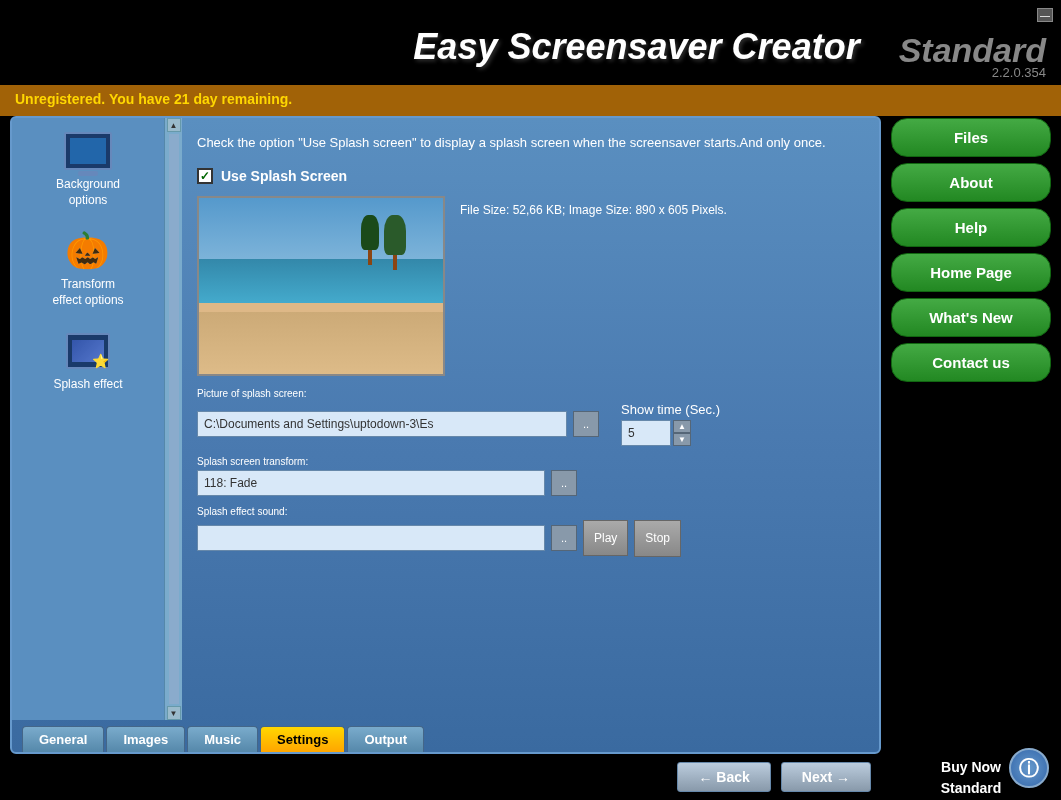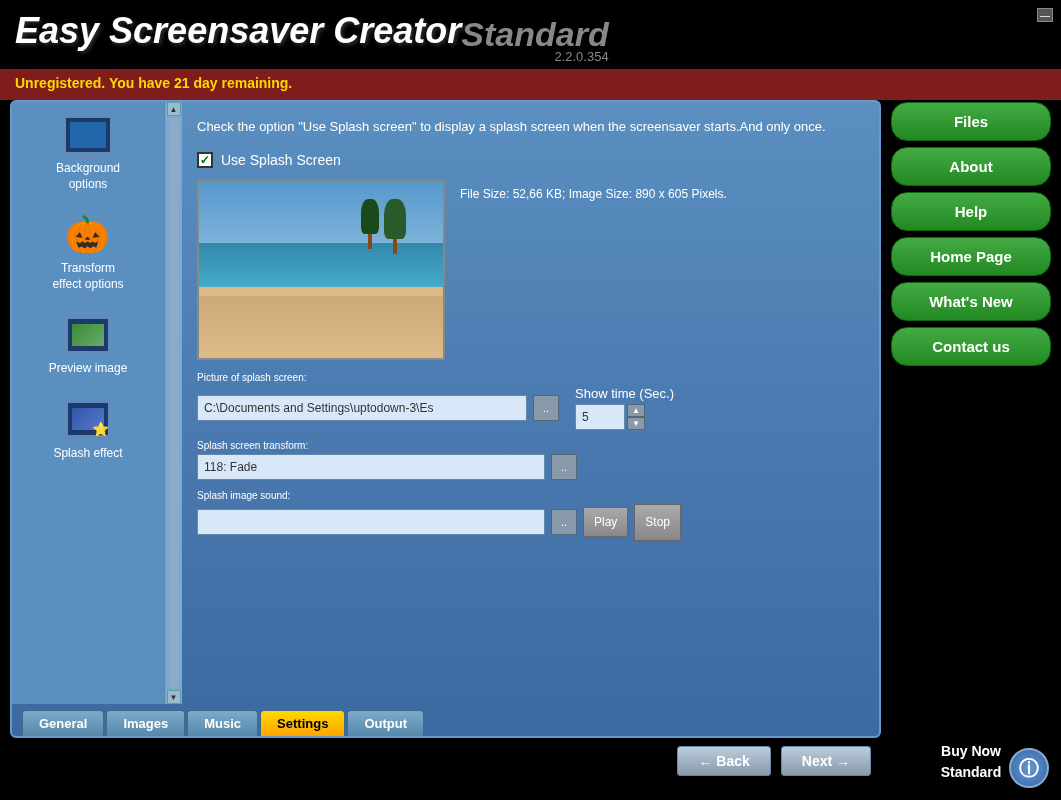--- a/index.html
+++ b/index.html
@@ -8,24 +8,25 @@
       height: 800px;
       background: #000;
       font-family: Arial, sans-serif;
       overflow: hidden;
       position: relative;
     }
 
     
     .title-bar {
       background: #000;
-      padding: 10px 15px 5px 15px;
+      padding: 26px 15px 5px 15px;
       display: flex;
       align-items: flex-start;
-      justify-content: flex-start;
+      justify-content: flex-end;
+      gap: 39px;
     }
     .app-title {
       color: #fff;
       font-size: 36px;
       font-weight: bold;
       font-style: italic;
       text-shadow: 2px 2px 4px #333;
     }
     .version-block {
       display: flex;
@@ -55,21 +56,21 @@
       height: 14px;
       font-size: 10px;
       cursor: pointer;
       display: flex;
       align-items: center;
       justify-content: center;
     }
 
     
     .unreg-bar {
-      background: #7f1d1d;
+      background: #a16207;
       padding: 5px 15px 8px 15px;
     }
     .unreg-text {
       color: #FFD700;
       font-size: 14px;
       font-weight: bold;
     }
 
     
     .main-layout {
@@ -277,21 +278,21 @@
       flex-shrink: 0;
     }
     .checkbox-check {
       color: #006600;
       font-size: 12px;
       font-weight: bold;
     }
     .checkbox-label {
       color: #fff;
       font-size: 14px;
-      font-weight: normal;
+      font-weight: bold;
     }
 
     
     .image-row {
       display: flex;
       gap: 15px;
       margin-bottom: 12px;
       align-items: flex-start;
     }
     .image-preview {
@@ -371,21 +372,21 @@
     }
     .text-input {
       background: #d8e8f8;
       border: 1px solid #6688aa;
       padding: 4px 6px;
       font-size: 12px;
       color: #333;
       height: 26px;
     }
     .path-input {
-      width: 330px;
+      width: 370px;
     }
     .transform-input {
       width: 348px;
     }
     .sound-input {
       width: 348px;
     }
     .browse-btn {
       background: #8899aa;
       border: 1px solid #556677;
@@ -397,21 +398,21 @@
       align-items: center;
       justify-content: center;
       font-size: 11px;
       flex-shrink: 0;
     }
 
     .show-time-block {
       display: flex;
       flex-direction: column;
       align-items: flex-start;
-      margin-left: 10px;
+      margin-left: 16px;
     }
     .show-time-label {
       color: #fff;
       font-size: 13px;
       margin-bottom: 3px;
     }
     .spinner-row {
       display: flex;
       align-items: center;
       gap: 2px;
@@ -447,21 +448,21 @@
       align-items: center;
       gap: 6px;
     }
     .play-btn {
       background: linear-gradient(180deg, #aaaaaa, #888888);
       border: 1px solid #666;
       color: #fff;
       padding: 3px 10px;
       font-size: 12px;
       cursor: pointer;
-      height: 30px;
+      height: 36px;
     }
     .stop-btn {
       background: linear-gradient(180deg, #aaaaaa, #888888);
       border: 1px solid #666;
       color: #fff;
       padding: 3px 10px;
       font-size: 12px;
       cursor: pointer;
       height: 37px;
     }
@@ -606,28 +607,20 @@
             <span class="sidebar-label">Background<br>options</span>
           </div>
 
           <div class="sidebar-item">
             <div class="sidebar-icon">
               <span class="pumpkin-icon">🎃</span>
             </div>
             <span class="sidebar-label">Transform<br>effect options</span>
           </div>
 
-          <div class="sidebar-item">
-            <div class="sidebar-icon">
-              <div class="preview-icon">
-                <div class="preview-screen-bg"></div>
-              </div>
-            </div>
-            <span class="sidebar-label">Preview image</span>
-          </div>
 
           <div class="sidebar-item">
             <div class="sidebar-icon">
               <div class="splash-icon">
                 <div style="width:32px;height:22px;background:linear-gradient(135deg,#3355aa,#5577cc);"></div>
                 <span class="splash-star">⭐</span>
               </div>
             </div>
             <span class="sidebar-label">Splash effect</span>
           </div>
@@ -690,21 +683,21 @@
 
           <div class="form-group">
             <div class="form-label">Splash screen transform:</div>
             <div class="form-row">
               <input type="text" class="text-input transform-input" value="118: Fade" style="">
               <button class="browse-btn">..</button>
             </div>
           </div>
 
           <div class="form-group">
-            <div class="form-label">Splash image sound:</div>
+            <div class="form-label">Splash effect sound:</div>
             <div class="sound-row">
               <input type="text" class="text-input sound-input" style="">
               <button class="browse-btn">..</button>
               <button class="play-btn">Play</button>
               <button class="stop-btn">Stop</button>
             </div>
           </div>
 
         </div>
       </div>

